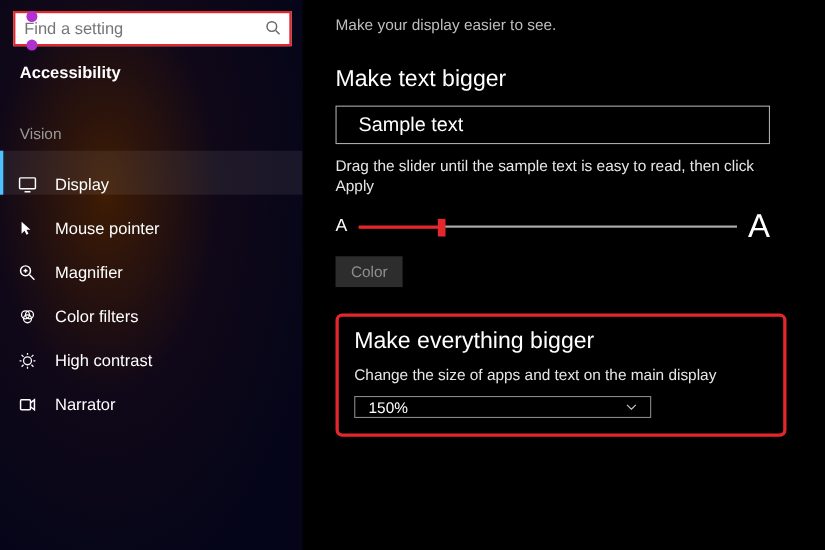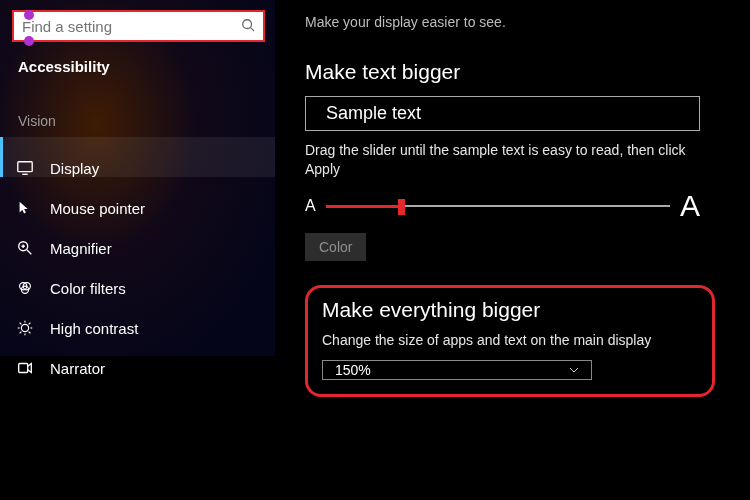--- a/index.html
+++ b/index.html
@@ -5,21 +5,21 @@
   * { box-sizing: border-box; margin: 0; padding: 0; }
   body {
     width: 750px; height: 500px;
     background: #000;
     font-family: "Segoe UI", Arial, sans-serif;
     color: #fff;
     overflow: hidden;
     display: flex;
   }
   .sidebar {
-    width: 275px; height: 356px;
+    width: 275px; height: 500px;
     background: radial-gradient(ellipse at 35% 35%, rgba(180,80,10,0.35) 0%, rgba(40,20,60,0.4) 40%, rgba(5,5,25,1) 80%);
     padding: 10px 0 0 0;
     position: relative;
   }
   .search-wrap {
     margin: 0 10px 12px 12px;
     position: relative;
   }
   .search-input {
     width: 100%; height: 32px;
@@ -104,21 +104,21 @@
   .track-red { position:absolute; left:0; top:9px; height:3px; width:22%; background:#e3272d; }
   .track-white { position:absolute; left:22%; right:0; top:9px; height:2px; background:#aaa; }
   .thumb { position:absolute; left:22%; top:3px; width:7px; height:16px; background:#e3272d; transform:translateX(-3px); }
   .apply-btn {
     background:#2d2d2d; color:#8f8f8f;
     border:none; padding:6px 14px; font-size:14px;
     margin-bottom: 24px;
   }
   .highlight-box {
     border: 3px solid #e3272d;
-    border-radius: 16px;
+    border-radius: 6px;
     padding: 10px 14px 14px 14px;
     width: 410px;
   }
   .highlight-box .h2 { margin-bottom: 10px; }
   .sub-desc { color:#e6e6e6; font-size:14px; margin-bottom:12px; }
   .dropdown {
     border:1px solid #888; width:270px; height:20px;
     display:flex; align-items:center; justify-content:space-between;
     padding:0 12px; font-size:14px;
     background: rgba(0,0,0,0.3);

